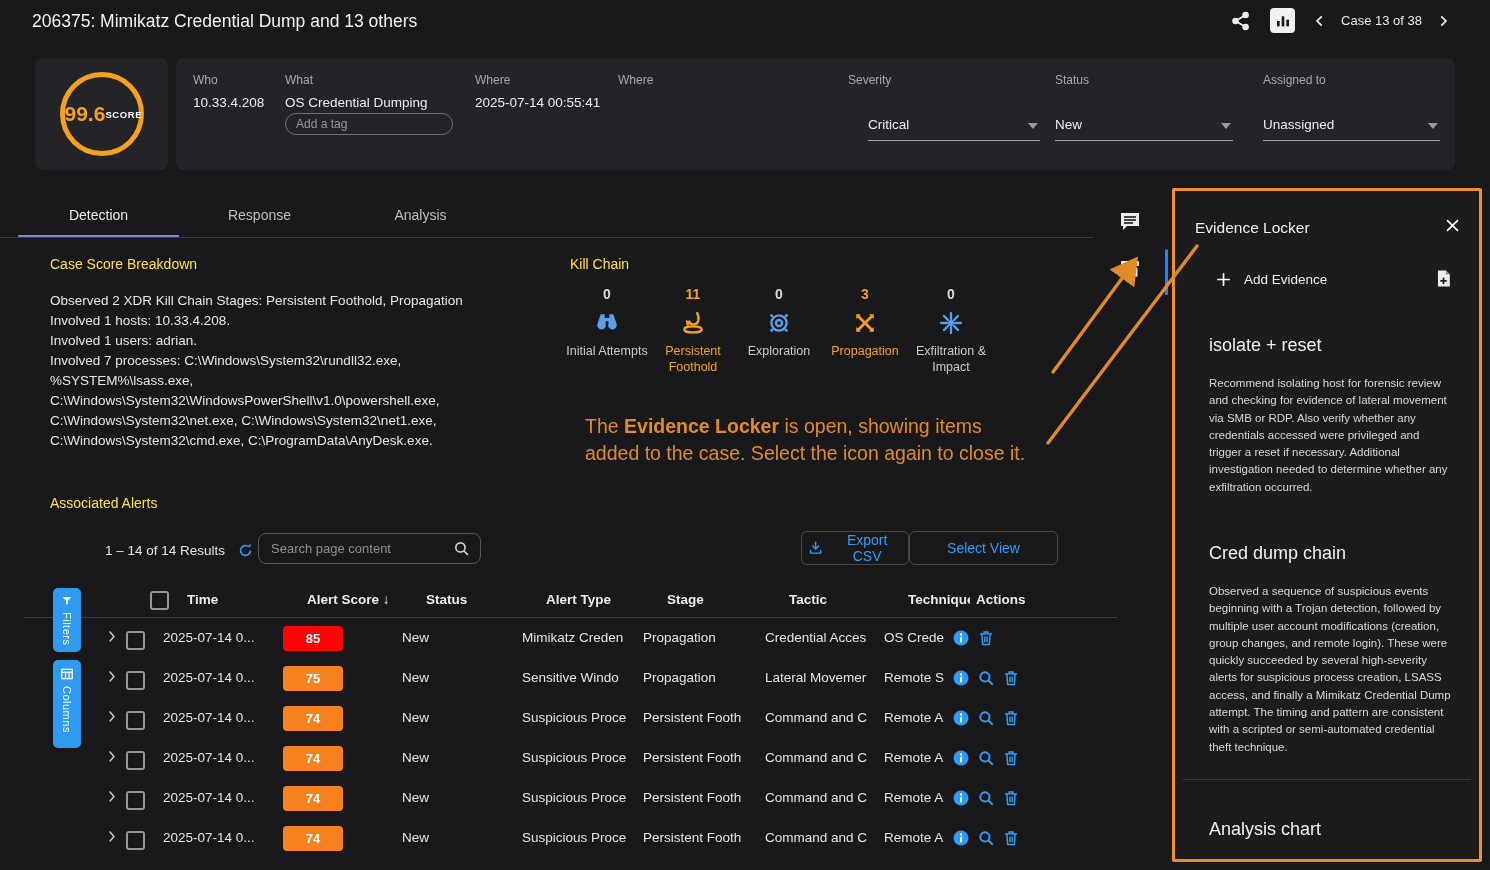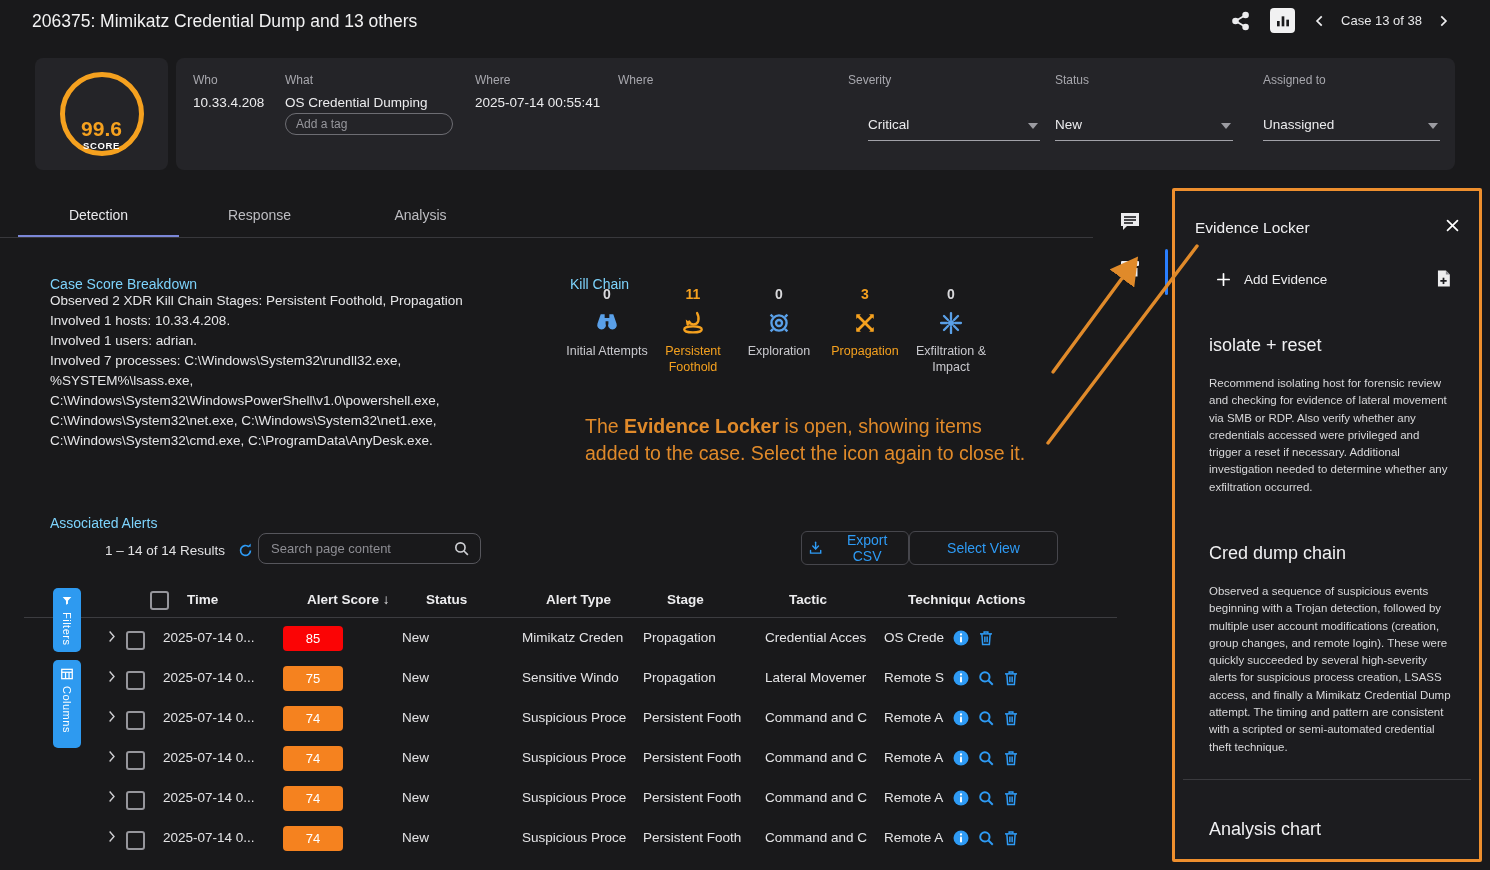--- a/index.html
+++ b/index.html
@@ -11,21 +11,21 @@
   .page-title{left:32px;top:11px;font-size:17.5px;font-weight:500;color:#f2f2f3;}
   .top-icons{right:40px;top:8px;display:flex;align-items:center;gap:18px;}
   .icon-btn{background:none;border:none;padding:0;cursor:pointer;display:flex;align-items:center;}
   .chart-btn{width:25px;height:25px;background:#f1f1f2;border-radius:4px;display:flex;align-items:center;justify-content:center;}
   .case-nav{display:flex;align-items:center;gap:14px;font-size:13px;color:#e8e8ea;}
 
   
   .score-card{left:35px;top:58px;width:133px;height:112px;background:#242428;border-radius:8px;
     display:flex;align-items:center;justify-content:center;}
   .score-ring{width:74px;height:74px;border:5px solid #f5a11f;border-radius:50%;
-    display:flex;flex-direction:column;align-items:center;justify-content:flex-end;}
+    display:flex;align-items:center;justify-content:flex-start;}
   .score-value{font-size:21px;font-weight:700;color:#f5a11f;line-height:22px;}
   .score-label{font-size:9.5px;font-weight:700;color:#ffffff;letter-spacing:.6px;}
   .info-card{left:176px;top:58px;width:1279px;height:112px;background:#242428;border-radius:8px;}
   .fld-label{position:absolute;top:15px;font-size:12px;color:#a7a7ad;}
   .fld-value{position:absolute;top:37px;font-size:13.5px;color:#ececee;}
   .tag-input{position:absolute;left:109px;top:55px;width:146px;height:20px;background:transparent;
     border:1px solid #6d6d73;border-radius:11px;color:#ececee;font-size:12px;padding:0 10px;outline:none;
     font-family:"Liberation Sans","DejaVu Sans",sans-serif;}
   .tag-input::placeholder{color:#97979d;}
   .select-field{position:absolute;top:56px;height:26px;border-bottom:1px solid #a2a2a8;cursor:pointer;}
@@ -36,21 +36,21 @@
   
   .tabs{left:18px;top:195px;display:flex;}
   .tab{width:161px;height:40px;display:flex;align-items:center;justify-content:center;
     font-size:14px;color:#bdbdc2;cursor:pointer;}
   .tab.active{color:#e9e9ec;border-bottom:3px solid #7b87d8;}
   .tabs-divider{left:0;top:237px;width:1093px;height:1px;background:#38383c;}
   .rail-icon{left:1118px;width:28px;height:26px;}
   .drawer-indicator{left:1165px;top:249px;width:3px;height:46px;background:#2a7fff;border-radius:2px;}
 
   
-  .section-h{font-size:14px;color:#7dd3fc;margin-top:20px;}
+  .section-h{font-size:14px;color:#fde047;}
   .breakdown-text{left:50px;top:291px;width:500px;font-size:13.5px;line-height:20px;color:#e6e6e8;white-space:pre-line;}
 
   
   .killchain-row{left:564px;top:286px;display:flex;}
   .kc-stage{width:86px;text-align:center;}
   .kc-count{font-size:14px;font-weight:700;color:#d9d9dc;height:20px;}
   .kc-icon{height:34px;display:flex;align-items:center;justify-content:center;color:#5aa0e8;}
   .kc-label{font-size:12.5px;line-height:16px;color:#c9c9ce;margin-top:3px;}
   .kc-stage.active .kc-count,.kc-stage.active .kc-label{color:#f5a11f;}
   .kc-stage.active .kc-icon{color:#f5a11f;}
@@ -80,21 +80,21 @@
   .c-check{left:126px;top:12px;}
   .c-time{left:163px;width:112px;}
   .c-score{left:283px;top:7px;}
   .c-status{left:402px;width:100px;}
   .c-type{left:522px;width:107px;}
   .c-stage{left:643px;width:108px;}
   .c-tactic{left:765px;width:106px;}
   .c-tech{left:884px;width:60px;}
   .c-actions{left:952px;top:10px;display:flex;gap:7px;align-items:center;}
   .score-badge{display:inline-flex;align-items:center;justify-content:center;width:60px;height:25px;
-    border-radius:4px;font-size:13px;font-weight:400;color:#fff;}
+    border-radius:4px;font-size:13px;font-weight:700;color:#fff;}
   .checkbox{display:inline-block;width:15px;height:15px;border:2px solid #96969c;border-radius:3px;cursor:pointer;}
 
   
   .vbtn{position:absolute;left:53px;width:28px;background:#2e9af0;border:none;border-radius:5px;cursor:pointer;
     display:flex;flex-direction:column;align-items:center;padding:7px 0;gap:5px;color:#fff;}
   .vbtn .vtxt{writing-mode:vertical-rl;font-size:11px;letter-spacing:.5px;color:#fff;
     font-family:"Liberation Sans","DejaVu Sans",sans-serif;}
 
   
   .ev-panel{left:1172px;top:188px;width:304px;height:668px;background:#1c1c1f;border:3px solid #ee8f2e;border-radius:2px;}

